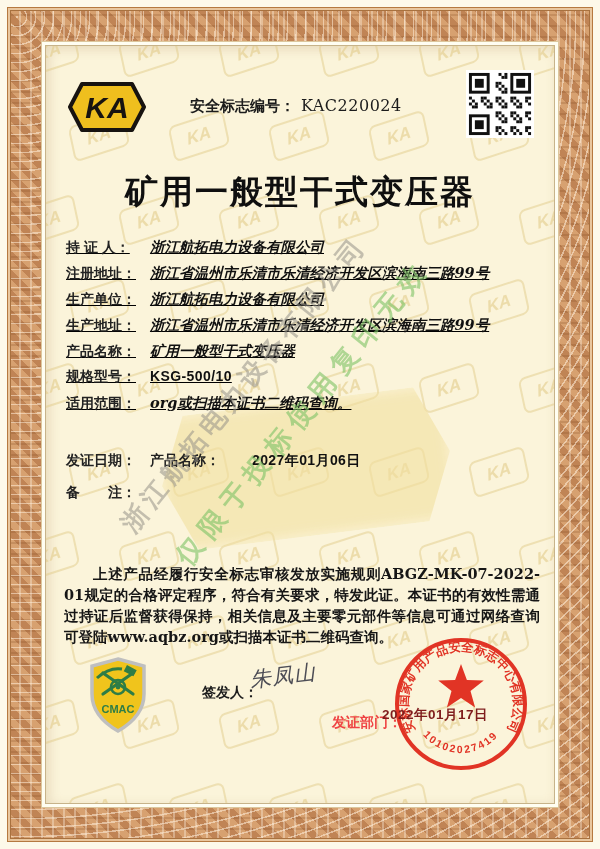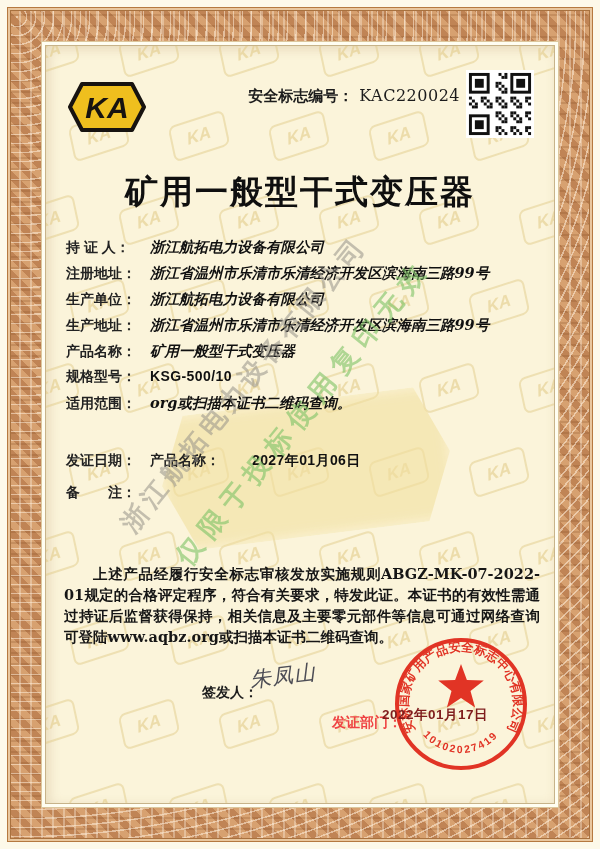--- a/index.html
+++ b/index.html
@@ -20,29 +20,29 @@
   .tile{position:absolute;width:54px;height:32px;border:2px solid rgba(226,203,138,.5);
     border-radius:7px;color:rgba(226,203,138,.6);
     font:italic 900 17px "Liberation Sans",sans-serif;
     display:flex;align-items:center;justify-content:center;
     transform:rotate(-18deg) skewX(-6deg);z-index:0;}
   .big-emblem{position:absolute;left:115px;top:355px;width:290px;height:135px;
     background:rgba(242,224,158,.6);filter:blur(7px);transform:rotate(-7deg);z-index:0;
     clip-path:polygon(0% 50%,10% 0%,90% 0%,100% 50%,90% 100%,10% 100%);}
   
   .ka-logo{position:absolute;left:22px;top:34px;z-index:2;}
-  .mark-line{position:absolute;left:144px;top:40px;width:270px;text-align:right;z-index:2;}
+  .mark-line{position:absolute;left:144px;top:50px;width:270px;text-align:left;z-index:2;}
   .mark-label{font:700 15px "Liberation Sans",sans-serif;color:#1c1c1c;}
   .mark-value{font:400 16px "DejaVu Serif",serif;color:#1c1c1c;margin-left:6px;letter-spacing:.5px;}
   .qr{position:absolute;left:420px;top:24px;width:68px;height:68px;z-index:2;background:#fff;}
   .title{position:absolute;left:0;right:0;top:124px;text-align:center;z-index:2;
     font:700 33px "DejaVu Serif","Liberation Serif",serif;color:#0f0f0f;letter-spacing:2px;}
   
   .rows{position:absolute;left:20px;top:192px;right:6px;z-index:2;}
-  .row{display:flex;align-items:baseline;height:26px;}
+  .row{display:flex;align-items:baseline;height:26px;text-decoration:underline;}
   .lbl{flex:0 0 84px;font:700 14px/1.2 "Liberation Sans",sans-serif;color:#222;}
   .row-std .lbl{flex:0 0 174px;}
   .val{font:italic 700 14.5px/1.2 "DejaVu Serif",serif;color:#101010;}
   .val.latin{font:700 14px/1.2 "Liberation Sans",sans-serif;font-style:normal;letter-spacing:.4px;color:#101010;}
   .dates-row{position:absolute;left:20px;top:406px;display:flex;align-items:flex-end;z-index:2;}
   .dates-row .dv1{flex:0 0 180px;}
   .dates-row .lbl2{flex:0 0 102px;}
   .remark-row{position:absolute;left:20px;top:437px;z-index:2;}
   
   .statement{position:absolute;left:18px;top:518px;width:476px;z-index:2;
@@ -276,20 +276,32 @@
       <span class="lbl lbl2">产品名称：</span>
       <span class="val latin">2027年01月06日</span>
     </div>
 
     <div class="remark-row">
       <span class="lbl">备　　注：</span>
     </div>
 
     <p class="statement">上述产品经履行安全标志审核发放实施规则ABGZ-MK-07-2022-01规定的合格评定程序，符合有关要求，特发此证。本证书的有效性需通过持证后监督获得保持，相关信息及主要零元部件等信息可通过网络查询可登陆www.aqbz.org或扫描本证书二维码查询。</p>
 
+    <div class="cmac">
+      <svg width="60" height="78" viewBox="0 0 60 78">
+        <path d="M30,3 L56,10 L56,38 C56,56 44,67 30,75 C16,67 4,56 4,38 L4,10 Z" fill="#f0c41c" stroke="#bfbfbf" stroke-width="3.5"></path>
+        <line x1="15" y1="38" x2="45" y2="17" stroke="#2e7d46" stroke-width="3.2" stroke-linecap="round"></line>
+        <line x1="15" y1="17" x2="45" y2="38" stroke="#2e7d46" stroke-width="3.2" stroke-linecap="round"></line>
+        <path d="M9,22 Q21,11 34,13" fill="none" stroke="#2e7d46" stroke-width="3"></path>
+        <rect x="37" y="11" width="11" height="7" fill="#2e7d46" transform="rotate(28 42 14)"></rect>
+        <circle cx="30" cy="31" r="7" fill="none" stroke="#2e7d46" stroke-width="2.6"></circle>
+        <circle cx="30" cy="31" r="2.4" fill="#2e7d46"></circle>
+        <text x="30" y="57" text-anchor="middle" font-family="Liberation Sans, sans-serif" font-weight="700" font-size="11" fill="#2e7d46">CMAC</text>
+      </svg>
+    </div>
 
     <span class="signer-label">签发人：</span>
     <span class="signature">朱凤山</span>
     <span class="dept-label">发证部门：</span>
 
     <svg class="seal" viewBox="0 0 140 140">
       <defs>
         <path id="ringp" d="M 24.1,96.5 A 53,53 0 1 1 115.9,96.5" fill="none"></path>
         <path id="nump" d="M 32.5,101.5 A 49,49 0 0 0 107.5,101.5" fill="none"></path>
       </defs>

